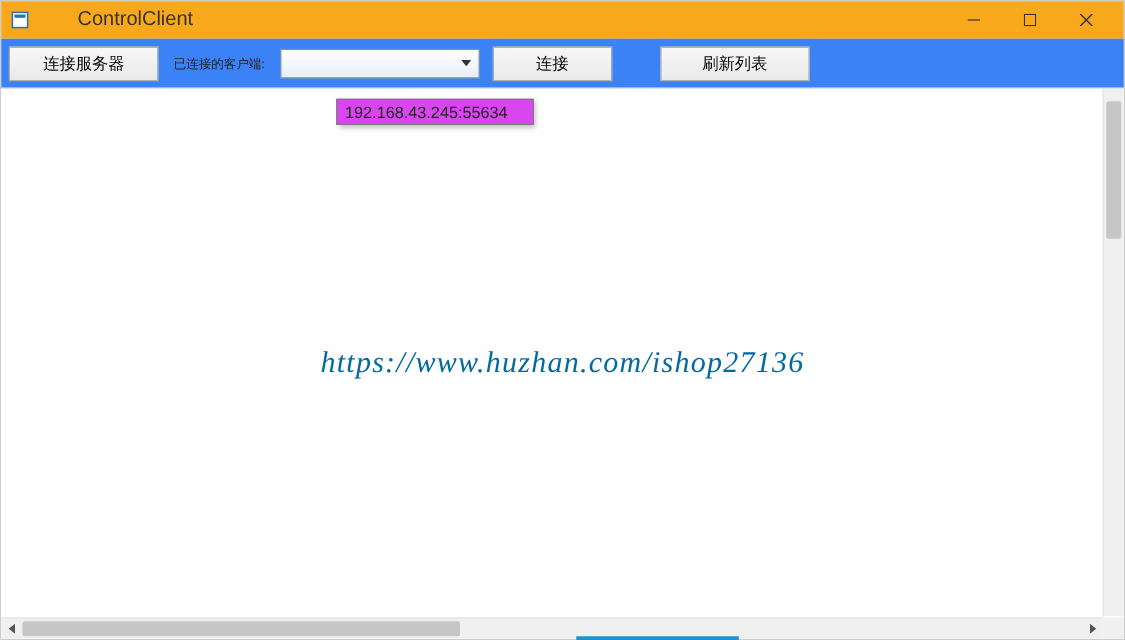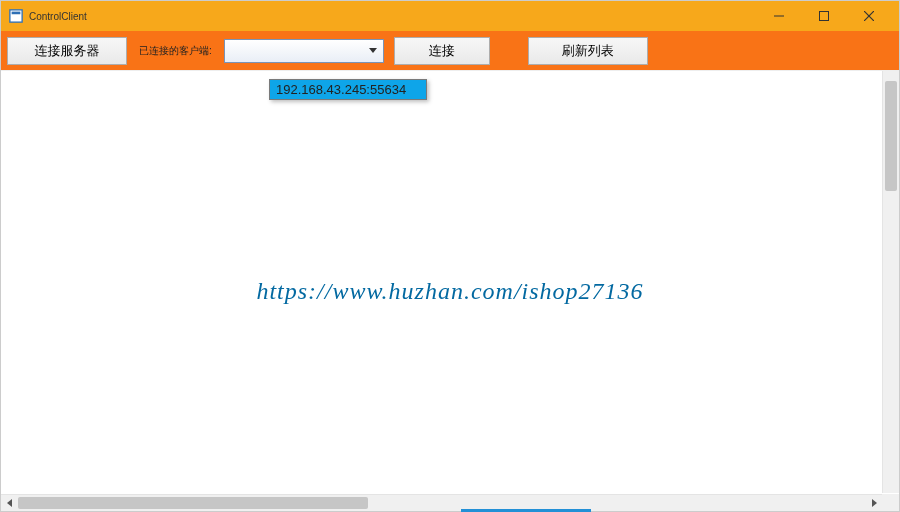--- a/index.html
+++ b/index.html
@@ -3,35 +3,35 @@
 <meta charset="utf-8">
 <style>
   * { box-sizing: border-box; margin: 0; padding: 0; }
   html, body { width: 900px; height: 512px; font-family: "Microsoft YaHei", "Segoe UI", sans-serif; font-size: 13px; overflow: hidden; background: #fff; }
   
   .window { width: 900px; height: 512px; display: flex; flex-direction: column; border: 1px solid #ccc; position: relative; }
   
   .titlebar { height: 30px; background: #f7a81b; display: flex; align-items: center; padding: 0 8px; color: #333; }
   .titlebar .app-icon { width: 14px; height: 14px; margin-right: 6px; display: inline-flex; }
   .titlebar .app-icon svg { width: 14px; height: 14px; }
-  .titlebar .title-text { flex: 0 0 auto; font-size: 10px; }
+  .titlebar .title-text { flex: 0 0 auto; font-size: 16px; margin-left: 33px; }
   .titlebar .spacer { flex: 1; }
   .titlebar .win-btn { width: 45px; height: 30px; display: flex; align-items: center; justify-content: center; color: #333; cursor: default; }
   .titlebar .win-btn svg { width: 10px; height: 10px; }
   
-  .toolbar { height: 40px; background: #f97316; display: flex; align-items: center; padding: 4px 6px; gap: 10px; border-bottom: 1px solid #eee; }
+  .toolbar { height: 40px; background: #3b82f6; display: flex; align-items: center; padding: 4px 6px; gap: 10px; border-bottom: 1px solid #eee; }
   .btn { background: linear-gradient(#f7f7f7,#e9e9e9); border: 1px solid #adadad; padding: 4px 0; font-size: 13px; text-align: center; cursor: default; }
   .btn.connect-server { width: 120px; }
   .label { font-size: 10px; color: #222; padding: 0 2px; white-space: nowrap; }
   .combo { width: 160px; height: 24px; border: 1px solid #7a93b5; background: linear-gradient(#fff,#e9eef6); position: relative; display: flex; align-items: center; justify-content: flex-end; padding-right: 6px; }
   .combo .caret { width: 0; height: 0; border-left: 4px solid transparent; border-right: 4px solid transparent; border-top: 5px solid #333; }
   .btn.connect { width: 96px; }
   .btn.refresh { width: 120px; margin-left: 28px; }
   
-  .dropdown-list { position: absolute; left: 268px; top: 78px; width: 158px; border: 1px solid #7a7a7a; background: #0ea5e9; box-shadow: 2px 2px 4px rgba(0,0,0,0.25); z-index: 10; }
+  .dropdown-list { position: absolute; left: 268px; top: 78px; width: 158px; border: 1px solid #7a7a7a; background: #d946ef; box-shadow: 2px 2px 4px rgba(0,0,0,0.25); z-index: 10; }
   .dropdown-list .item { padding: 2px 6px; font-size: 13px; color: #222; white-space: nowrap; }
   
   .content { flex: 1; position: relative; background: #fff; }
   .watermark { position: absolute; left: 50%; top: 50%; transform: translate(-50%, -50%); font-family: "Times New Roman", serif; font-size: 24px; color: #0369a1; font-style: italic; letter-spacing: 1px; white-space: nowrap; }
   
   .vscroll { position: absolute; right: 0; top: 70px; bottom: 18px; width: 17px; background: #f0f0f0; border-left: 1px solid #e4e4e4; }
   .vscroll .thumb { position: absolute; left: 2px; right: 2px; top: 10px; height: 110px; background: #c6c6c6; border-radius: 2px; }
   
   .hscroll { position: absolute; left: 0; right: 17px; bottom: 0; height: 17px; background: #f0f0f0; border-top: 1px solid #e4e4e4; display: flex; align-items: center; }
   .hscroll .arrow { width: 17px; height: 17px; display: flex; align-items: center; justify-content: center; }

